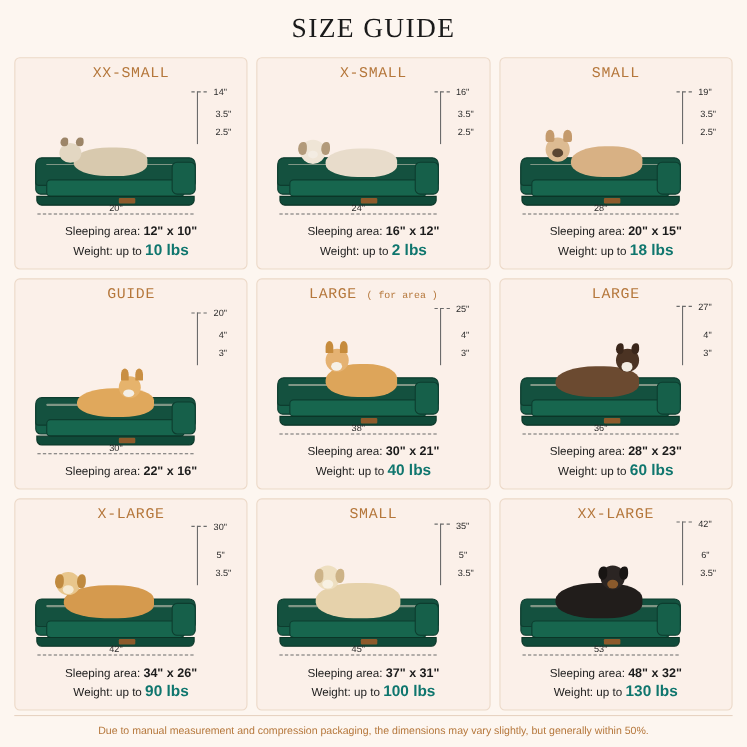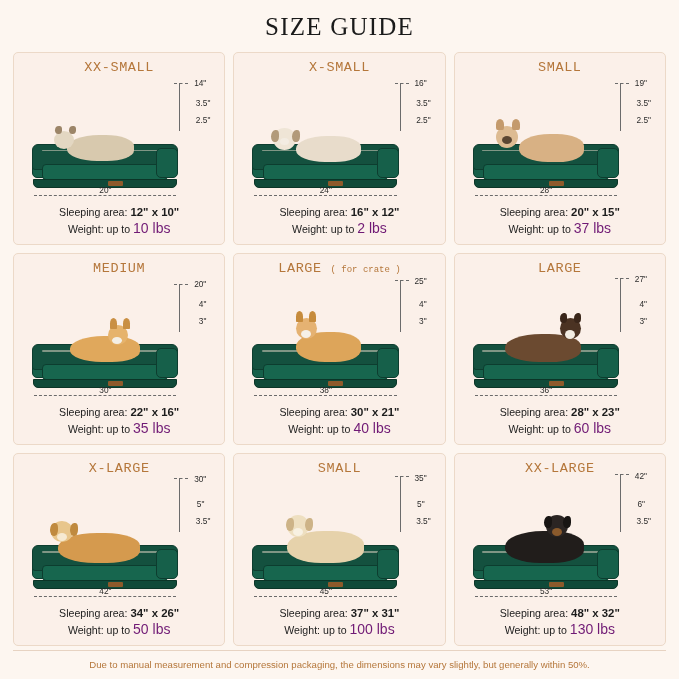--- a/index.html
+++ b/index.html
@@ -196,22 +196,22 @@
     font-size: 10.6px;
     color: #1c1c1c;
     line-height: 16px;
     white-space: nowrap;
   }
   .spec-strong {
     font-weight: bold;
     font-size: 11.4px;
   }
   .spec-weight {
-    color: #701a75;
-    font-weight: normal;
+    color: #0f766e;
+    font-weight: bold;
     font-size: 14px;
   }
   .footer {
     text-align: center;
     font-size: 9.6px;
     color: #b5773b;
     padding: 3px 14px 9px 14px;
   }
   .hr {
     height: 1px;
@@ -336,28 +336,28 @@
         <div class="dim-label" style="left:40%;bottom:9px;">28"</div>
       </div>
       <div class="specs">
         <div class="spec-line">
           <span>Sleeping area:</span>
           <span class="spec-strong">20" x 15"</span>
         </div>
         <div class="spec-line">
           <span>Weight:</span>
           <span>up to</span>
-          <span class="spec-weight">37 lbs</span>
-        </div>
-      </div>
-    </div>
-
-    <div class="card">
-      <div class="card-title">
-        <span>MEDIUM</span>
+          <span class="spec-weight">18 lbs</span>
+        </div>
+      </div>
+    </div>
+
+    <div class="card">
+      <div class="card-title">
+        <span>GUIDE</span>
         <span class="note"></span>
       </div>
       <div class="illus">
         <div class="bed">
           <div class="bed-arm-l"></div>
           <div class="bed-back"></div>
           <div class="bed-cushion"></div>
           <div class="bed-arm-r"></div>
           <div class="bed-base"></div>
           <div class="bed-tag"></div>
@@ -373,32 +373,27 @@
         <div class="dim-label" style="right:12px;top:23px;">4"</div>
         <div class="dim-label" style="right:12px;top:40px;">3"</div>
         <div class="hline" style="left:14px;bottom:8px;width:calc(100% - 56px);"></div>
         <div class="dim-label" style="left:40%;bottom:9px;">30"</div>
       </div>
       <div class="specs">
         <div class="spec-line">
           <span>Sleeping area:</span>
           <span class="spec-strong">22" x 16"</span>
         </div>
-        <div class="spec-line">
-          <span>Weight:</span>
-          <span>up to</span>
-          <span class="spec-weight">35 lbs</span>
-        </div>
       </div>
     </div>
 
     <div class="card">
       <div class="card-title">
         <span>LARGE</span>
-        <span class="note">( for crate )</span>
+        <span class="note">( for area )</span>
       </div>
       <div class="illus">
         <div class="bed">
           <div class="bed-arm-l"></div>
           <div class="bed-back"></div>
           <div class="bed-cushion"></div>
           <div class="bed-arm-r"></div>
           <div class="bed-base"></div>
           <div class="bed-tag"></div>
           <div class="dog-body" style="left:30%;top:-12px;width:44%;height:30px;background:#dda55a;"></div>
@@ -496,21 +491,21 @@
         <div class="dim-label" style="left:40%;bottom:9px;">42"</div>
       </div>
       <div class="specs">
         <div class="spec-line">
           <span>Sleeping area:</span>
           <span class="spec-strong">34" x 26"</span>
         </div>
         <div class="spec-line">
           <span>Weight:</span>
           <span>up to</span>
-          <span class="spec-weight">50 lbs</span>
+          <span class="spec-weight">90 lbs</span>
         </div>
       </div>
     </div>
 
     <div class="card">
       <div class="card-title">
         <span>SMALL</span>
         <span class="note"></span>
       </div>
       <div class="illus">

